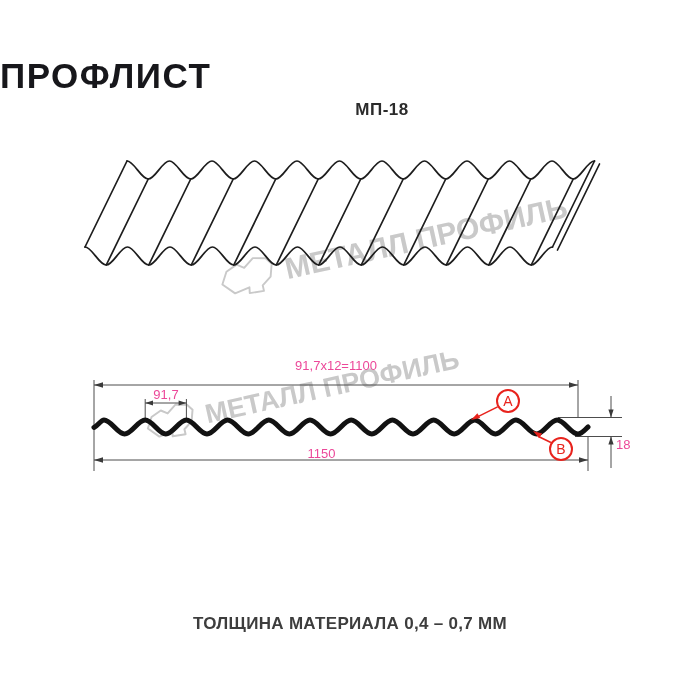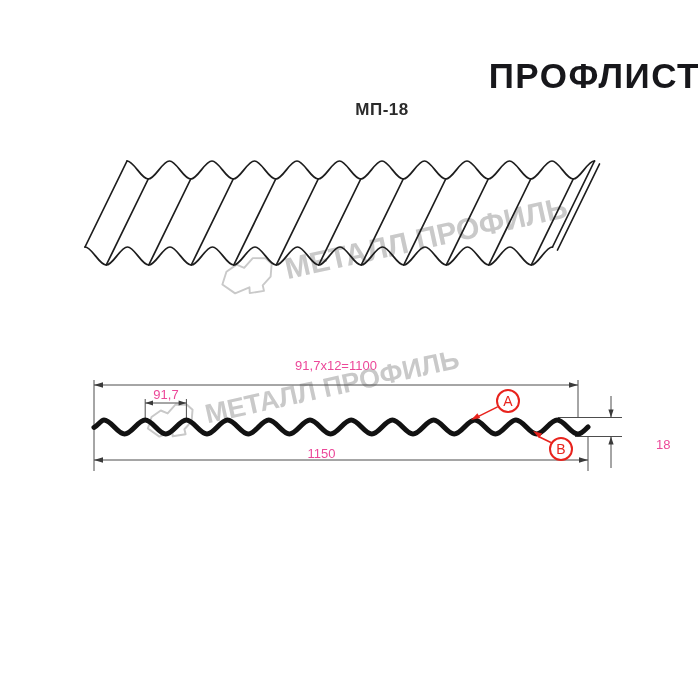--- a/index.html
+++ b/index.html
@@ -1,37 +1,37 @@
 <!DOCTYPE html>
 <html><head>
 <meta charset="utf-8">
 <style>
   html,body{margin:0;padding:0;}
   body{width:700px;height:700px;background:#ffffff;font-family:"Liberation Sans",sans-serif;position:relative;overflow:hidden;}
   .canvas{position:absolute;inset:0;background:#fff;}
 
-  .title{position:absolute;top:56px;left:0;width:700px;text-align:right;
+  .title{position:absolute;top:56px;left:0;width:700px;text-align:left;
          font-size:35px;font-weight:800;letter-spacing:1.5px;color:#17171b;}
   .subtitle{position:absolute;top:100px;left:0;width:700px;text-align:center;
          font-size:17px;font-weight:700;letter-spacing:.5px;color:#2b2b2b;padding-left:32px;}
 
   .wm{position:absolute;display:flex;align-items:center;gap:9px;color:#c9c9c9;
       font-weight:700;white-space:nowrap;z-index:1;transform-origin:left center;}
   .wm1{left:220px;top:262px;font-size:30px;transform:rotate(-12.5deg);}
   .wm2{left:146px;top:408px;font-size:27px;transform:rotate(-12.5deg);}
   .wm svg{display:block;}
 
   .sheet-svg{position:absolute;left:60px;top:150px;z-index:2;}
   .cross-svg{position:absolute;left:60px;top:330px;z-index:2;}
 
   .dim{position:absolute;font-size:13px;color:#ec4899;z-index:3;text-align:center;}
   .dim-top{left:94px;width:484px;top:358px;}
   .dim-pitch{left:125px;width:82px;top:387px;text-align:center;}
   .dim-width{left:94px;width:455px;top:446px;}
-  .dim-height{left:616px;top:437px;text-align:left;margin-left:40px;}
+  .dim-height{left:616px;top:437px;text-align:left;}
 
   .marker{position:absolute;width:24px;height:24px;border:2px solid #e8231d;border-radius:50%;
           box-sizing:border-box;display:flex;align-items:center;justify-content:center;
           color:#e8231d;font-size:14px;line-height:1;z-index:4;background:transparent;}
   .marker-a{left:496px;top:389px;}
   .marker-b{left:549px;top:437px;}
 
   .footer{position:absolute;top:614px;left:0;width:700px;text-align:center;
           font-size:17px;font-weight:700;letter-spacing:.3px;color:#3d3d3d;}
 </style>
@@ -141,13 +141,14 @@
   <div class="dim dim-width">1150</div>
   <div class="dim dim-height">18</div>
 
   <div class="marker marker-a">
     <span>A</span>
   </div>
   <div class="marker marker-b">
     <span>B</span>
   </div>
 
+  <div class="footer">ТОЛЩИНА МАТЕРИАЛА 0,4 – 0,7 ММ</div>
 </div>
 
 </body></html>

